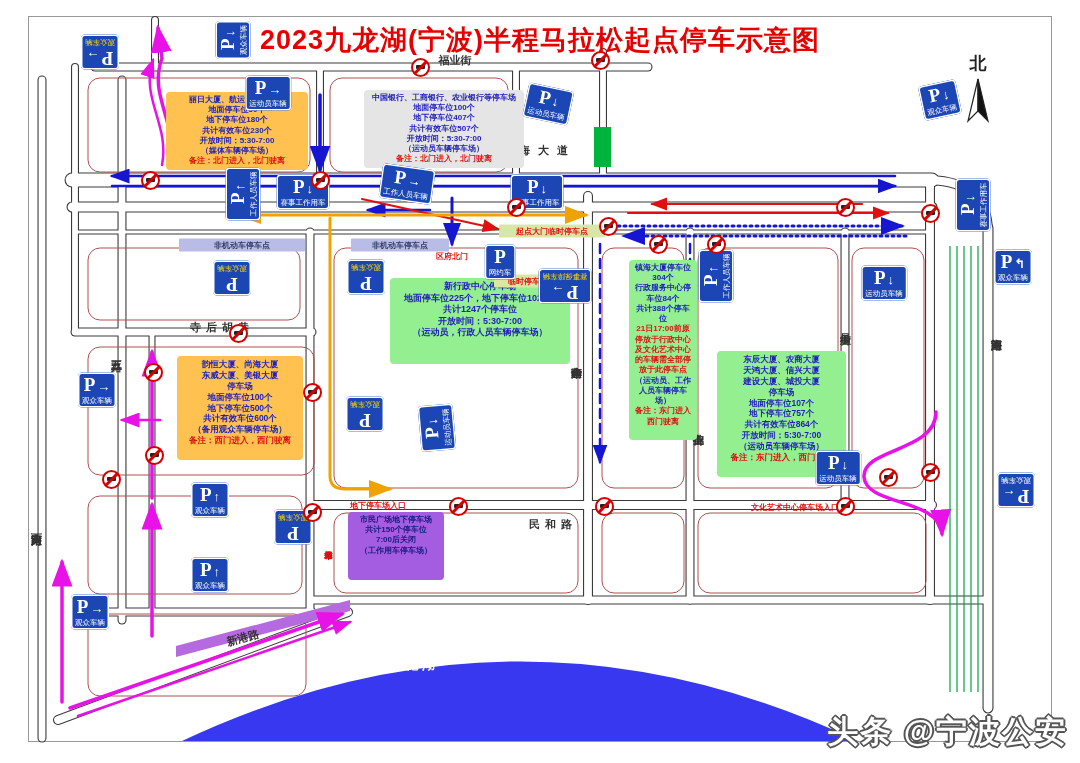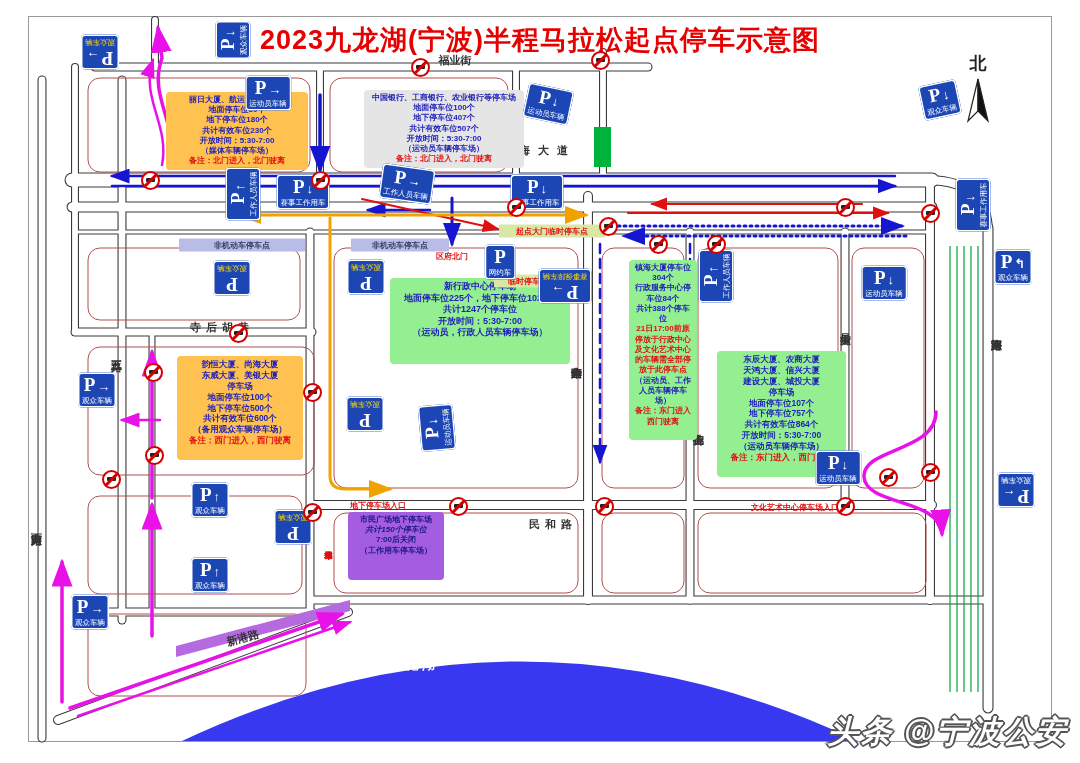--- a/index.html
+++ b/index.html
@@ -28,21 +28,21 @@
   .ne{position:absolute;z-index:5;width:15px;height:15px;border:2px solid #d40000;border-radius:50%;
       background:#fff;box-sizing:content-box;}
   .ne::before{content:"";position:absolute;left:3px;top:5px;width:9px;height:4px;background:#222;border-radius:1px;}
   .ne::after{content:"";position:absolute;left:-1px;top:6px;width:17px;height:2.5px;background:#d40000;
              transform:rotate(-45deg);}
   .lakelabel{position:absolute;z-index:3;color:#fff;font-size:13px;font-weight:bold;letter-spacing:2px;text-align:right;}
   .compass{position:absolute;z-index:3;left:958px;top:52px;text-align:center;color:#222;
            font-size:17px;font-weight:bold;}
   .watermark{position:absolute;z-index:7;right:12px;bottom:10px;font-size:31px;font-weight:bold;color:#fff;
              letter-spacing:2px;
-             text-shadow:-2px 0 #555,2px 0 #555,0 -2px #555,0 2px #555,-1px -1px #555,1px 1px #555,-1px 1px #555,1px -1px #555;font-style:italic;}
+             text-shadow:-2px 0 #555,2px 0 #555,0 -2px #555,0 2px #555,-1px -1px #555,1px 1px #555,-1px 1px #555,1px -1px #555;}
 </style>
 </head>
 <body>
 
 <div id="stage">
   <div id="frame"></div>
 
   <svg id="mapsvg" width="1080" height="763" viewBox="0 0 1080 763">
     <defs>
       <marker id="ah-m" markerWidth="8" markerHeight="6" refX="7" refY="3" orient="auto-start-reverse">
@@ -223,21 +223,21 @@
       <div class="ln">停车场</div>
       <div class="ln">地面停车位107个</div>
       <div class="ln">地下停车位757个</div>
       <div class="ln">共计有效车位864个</div>
       <div class="ln">开放时间：5:30-7:00</div>
       <div class="ln">（运动员车辆停车场）</div>
       <div class="ln r">备注：东门进入，西门驶离</div>
     </div>
     <div class="lot" style="left: 348px; top: 512px; width: 96px; min-height: 68px; background: rgb(164, 92, 224); font-size: 8px;">
       <div class="ln" style="color: rgb(26, 26, 128);">市民广场地下停车场</div>
-      <div class="ln" style="color: rgb(26, 26, 128); font-style: italic;">共计150个停车位</div>
+      <div class="ln" style="color: rgb(26, 26, 128);">共计150个停车位</div>
       <div class="ln" style="color: rgb(26, 26, 128);">7:00后关闭</div>
       <div class="ln" style="color: rgb(26, 26, 128);">（工作用车停车场）</div>
     </div>
     <div class="psign" style="left: 100px; top: 52px; transform: translate(-50%, -50%) rotate(180deg);">
       <div><span class="p">P</span><span class="ar">→</span></div>
       <div class="lbl y">观众车辆</div>
     </div>
     <div class="psign" style="left: 233px; top: 40px; transform: translate(-50%, -50%) rotate(-90deg);">
       <div><span class="p">P</span><span class="ar">↓</span></div>
       <div class="lbl">观众车辆</div>

